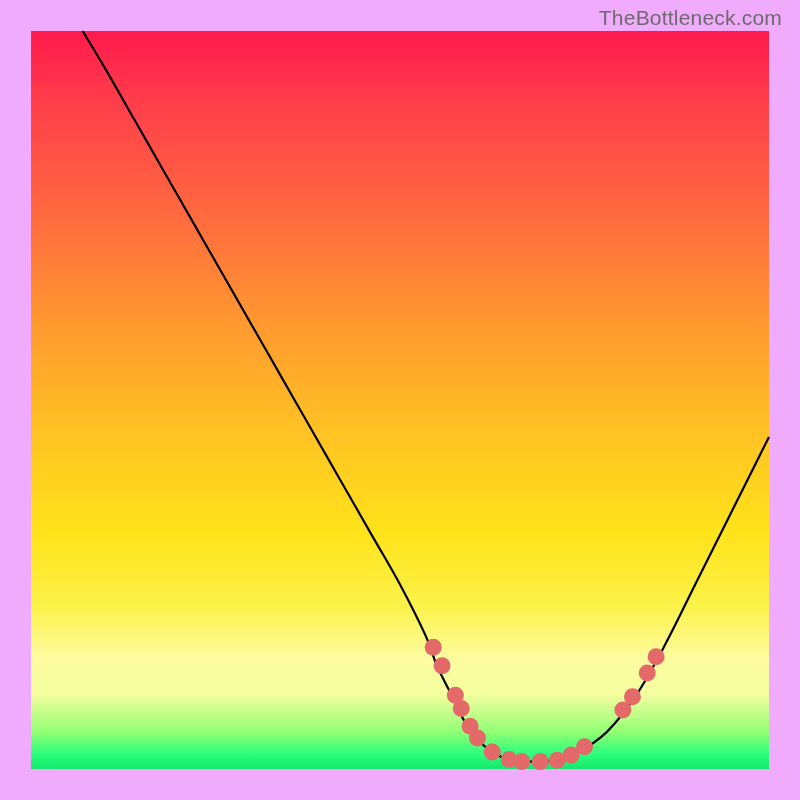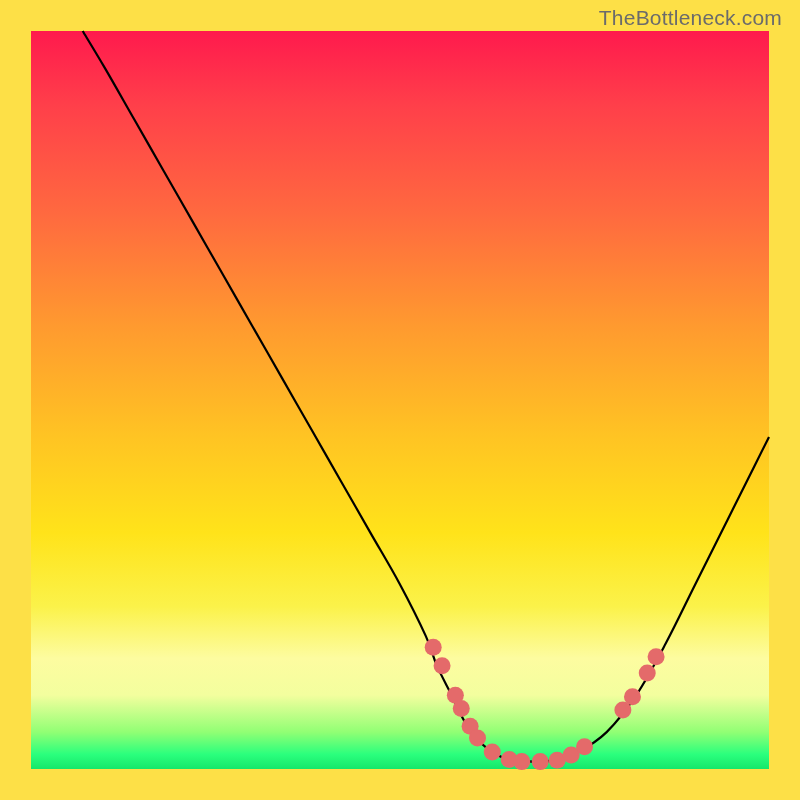--- a/index.html
+++ b/index.html
@@ -8,21 +8,21 @@
     width: 800px;
     height: 800px;
     background: #000;
     overflow: hidden;
     font-family: Arial, Helvetica, sans-serif;
   }
   .frame {
     position: absolute;
     left: 0; top: 0;
     width: 800px; height: 800px;
-    background: #fde047;
+    background: #f0abfc;
   }
   .plot {
     position: absolute;
     left: 31px;
     top: 31px;
     width: 738px;
     height: 738px;
     
     background: linear-gradient(
       to bottom,

